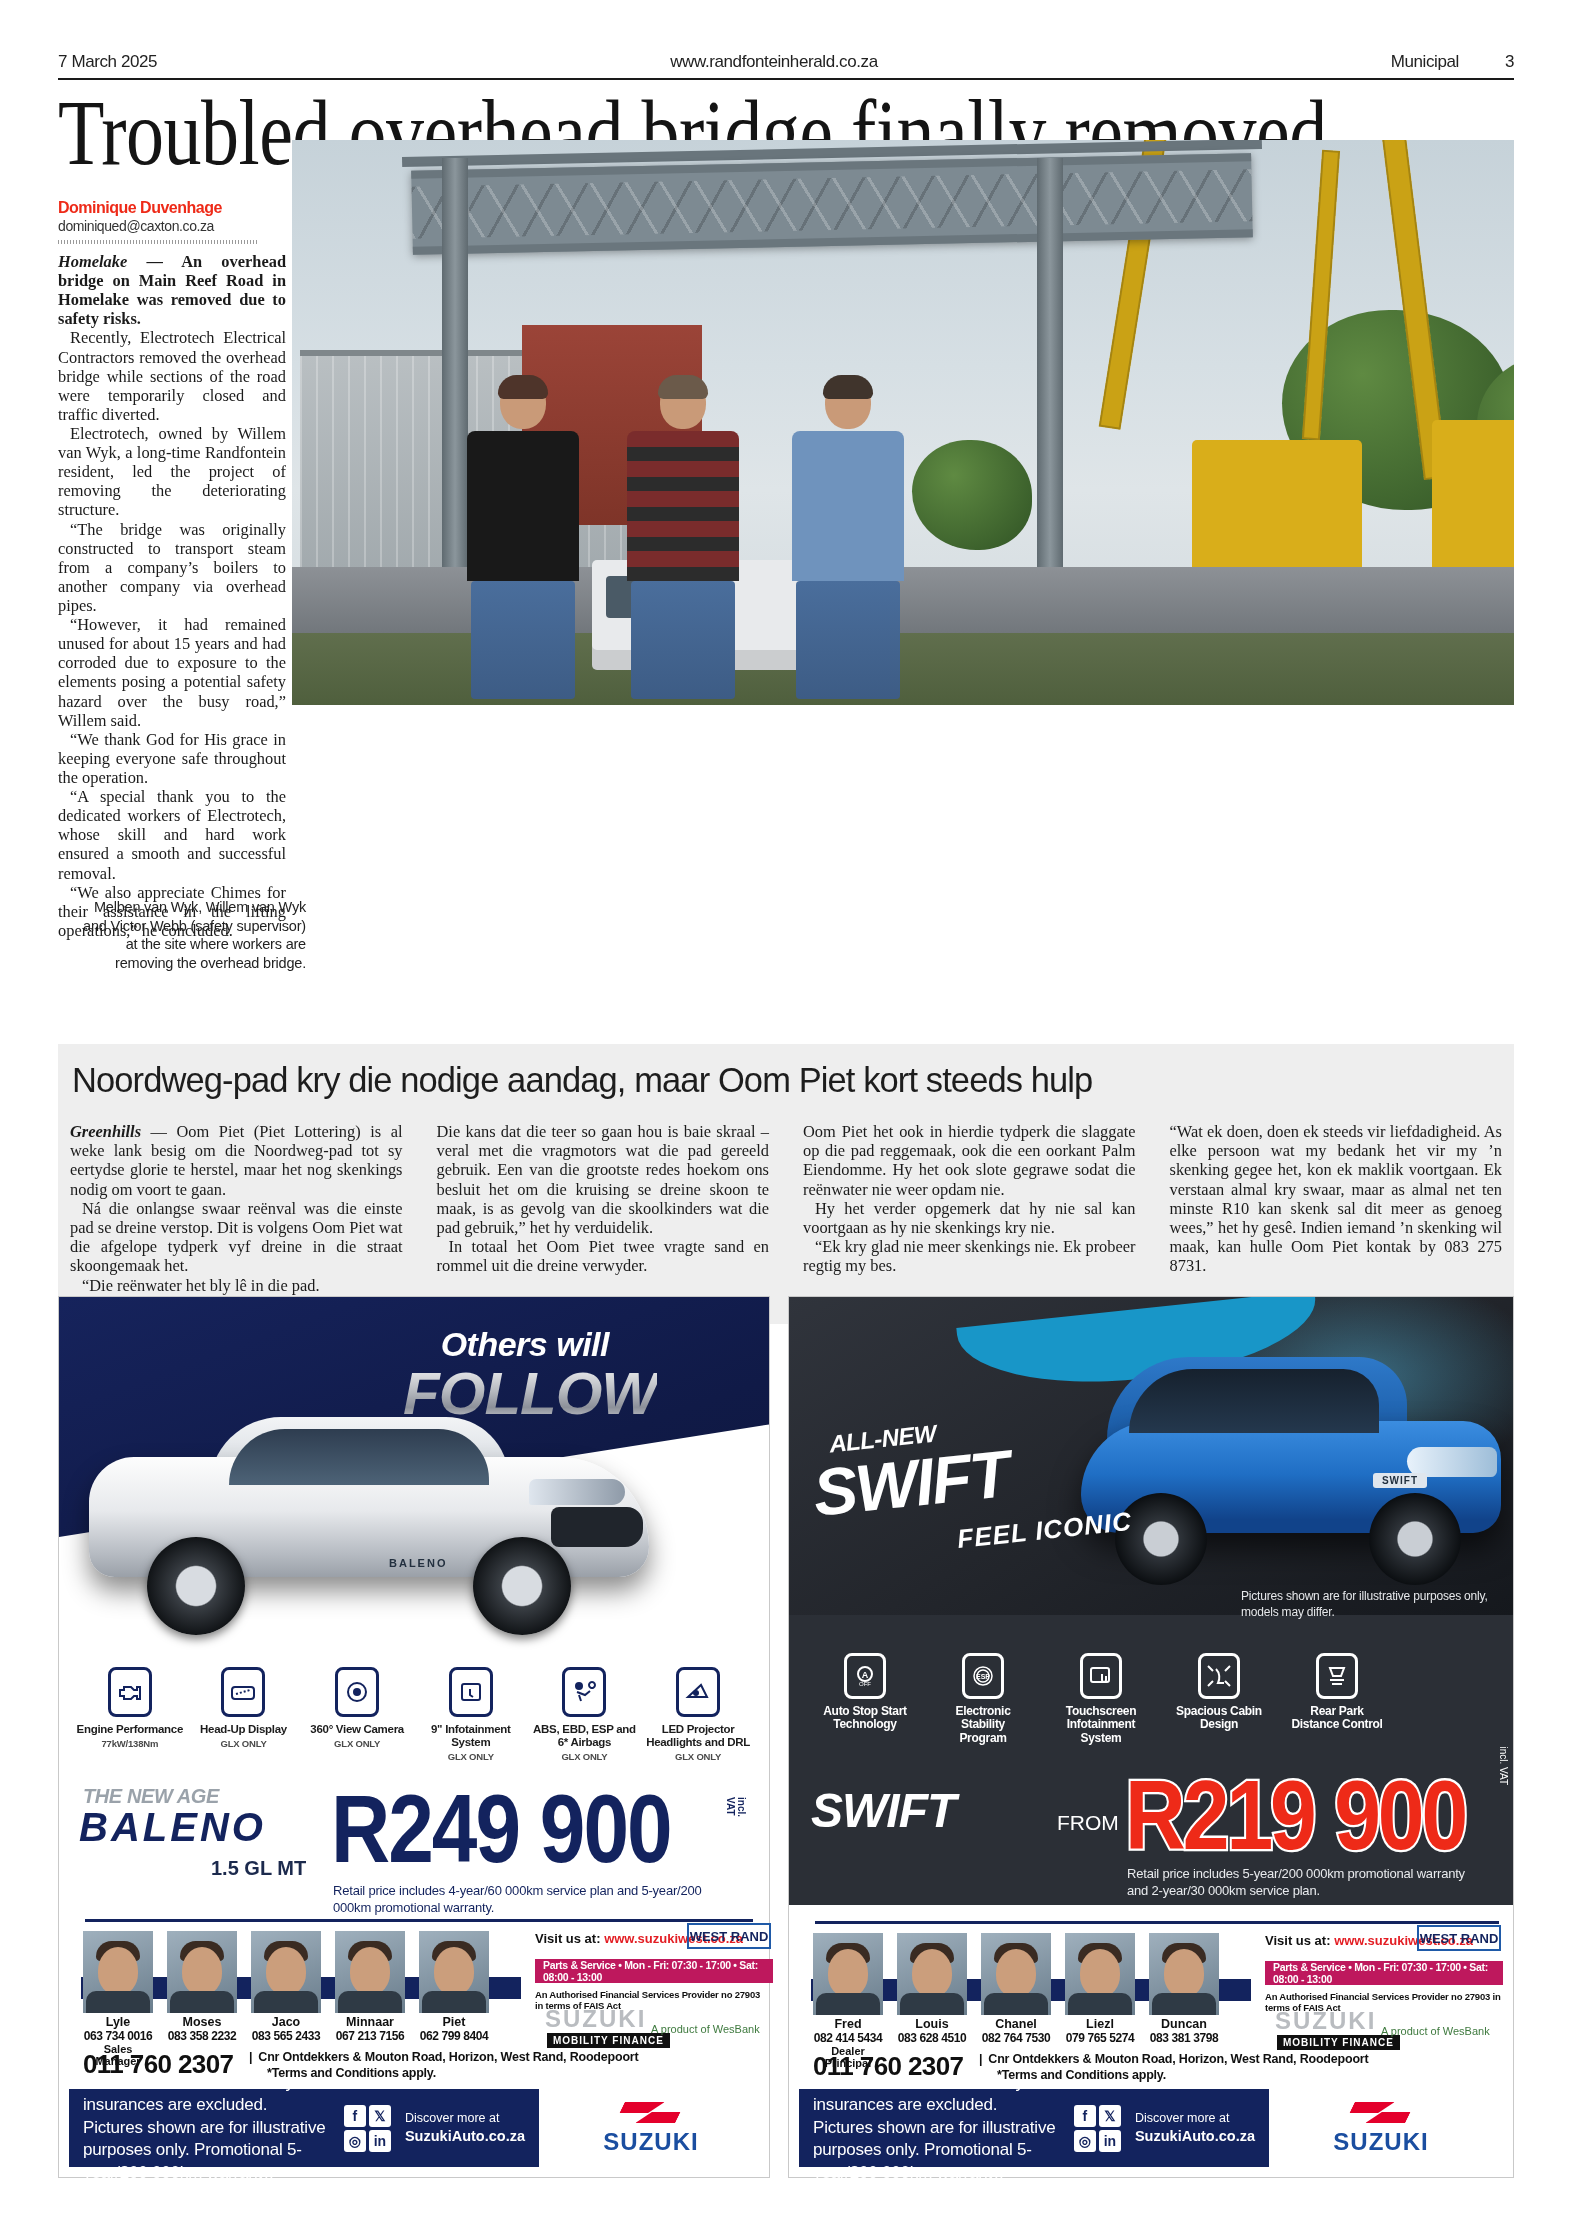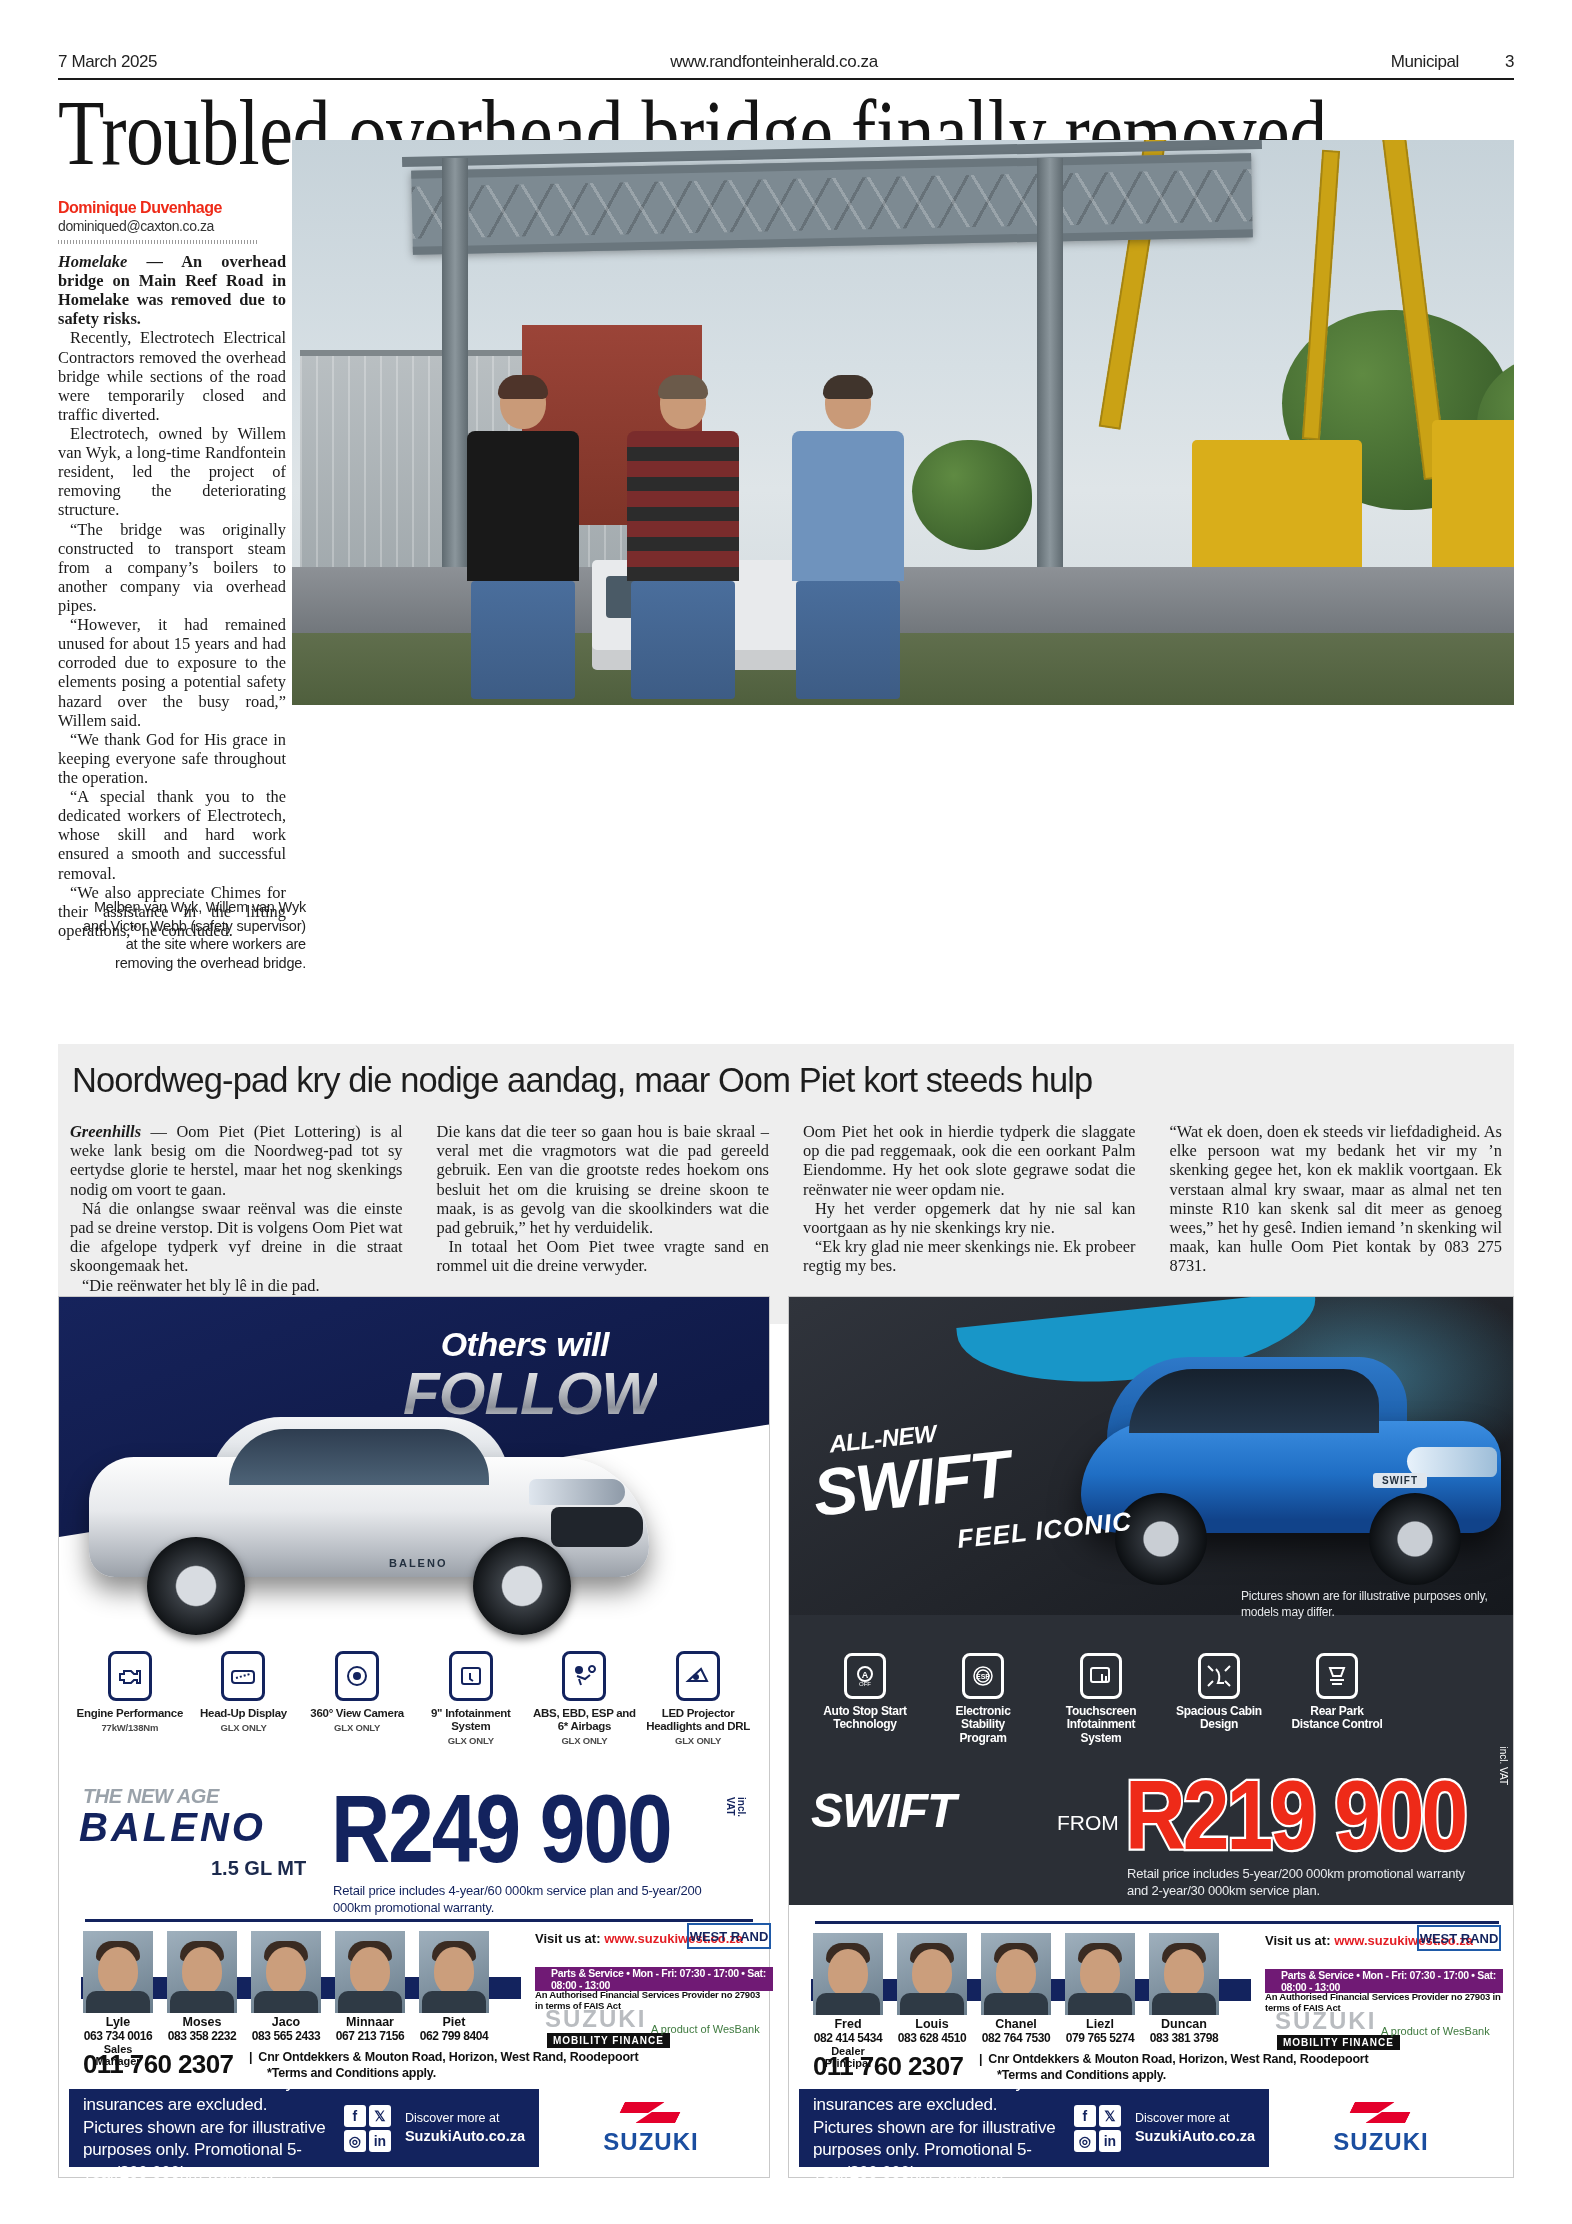--- a/index.html
+++ b/index.html
@@ -276,21 +276,21 @@
   .bal-plate {
     position: absolute; left: 300px; top: 148px;
     font-family: "Liberation Sans", sans-serif;
     font-size: 11px; font-weight: bold; letter-spacing: 2px; color: #23303f;
   }
 
   .feat-row {
     position: absolute; left: 0; width: 100%; display: flex;
     justify-content: space-around; align-items: flex-start;
   }
-  .feat-row.bal { top: 354px; padding: 0 14px; }
+  .feat-row.bal { top: 370px; padding: 0 14px; }
   .feat {
     width: 108px; text-align: center;
     font-family: "Liberation Sans", sans-serif;
   }
   .feat .box {
     width: 44px; height: 50px; margin: 0 auto 6px;
     border: 3px solid #13235e; border-radius: 8px;
     display: flex; align-items: center; justify-content: center;
     color: #13235e;
   }
@@ -384,24 +384,24 @@
     font-family: "Liberation Sans", sans-serif;
     font-size: 13px; font-weight: bold; color: #101010;
   }
   .visit .url { color: #e31e24; }
   .wr-badge {
     position: absolute; left: 618px; top: 4px; width: 84px; height: 26px;
     border: 2px solid #1f5aa8; display: flex; align-items: center; justify-content: center;
     font-family: "Liberation Sans", sans-serif; font-size: 13px; font-weight: bold; color: #13235e;
   }
   .hours {
-    position: absolute; left: 466px; top: 48px; width: 238px; height: 24px;
-    background: #701a75; color: #fff; display: flex; align-items: center;
+    position: absolute; left: 466px; top: 40px; width: 238px; height: 24px;
+    background: #be185d; color: #fff; display: flex; align-items: center;
     font-family: "Liberation Sans", sans-serif; font-size: 10.5px; font-weight: bold;
-    padding-left: 16px; letter-spacing: -0.3px;
+    padding-left: 8px; letter-spacing: -0.3px;
   }
   .fais {
     position: absolute; left: 466px; top: 70px;
     font-family: "Liberation Sans", sans-serif; font-size: 9.5px; font-weight: bold; color: #101010;
     letter-spacing: -0.2px;
   }
   .sz-mob {
     position: absolute; left: 476px; top: 86px;
     font-family: "Liberation Sans", sans-serif; font-size: 24px; font-weight: bold;
     color: #b9bcc0; letter-spacing: 2px;

